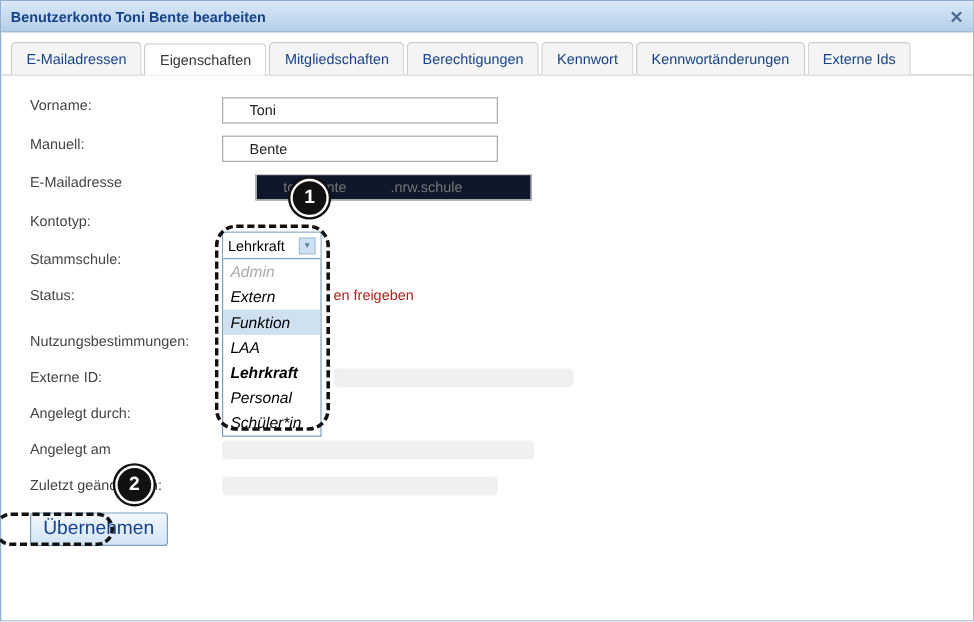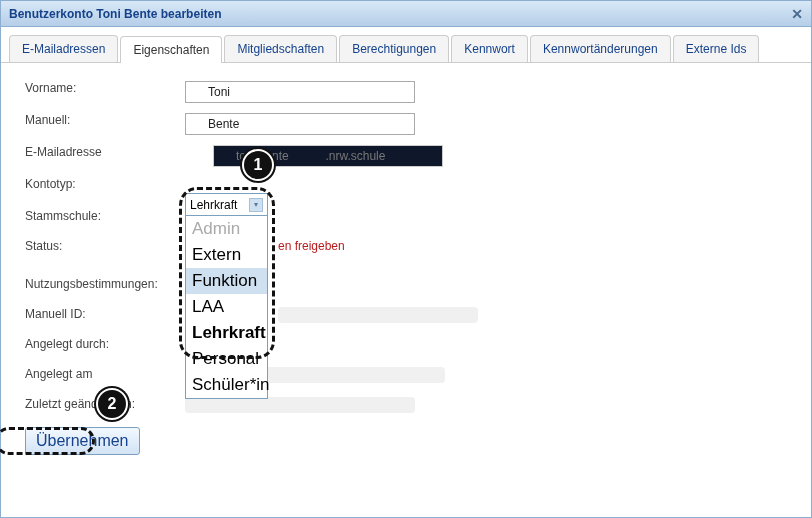--- a/index.html
+++ b/index.html
@@ -38,21 +38,21 @@
     border: 1px solid #7a9fbf; background: #fff; z-index: 5;
   }
   .dropdown .combo-top {
     height: 22px; display: flex; align-items: center; padding: 0 4px; justify-content: space-between;
     border-bottom: 1px solid #7a9fbf; background: #fff;
   }
   .dropdown .combo-top .trigger {
     width: 14px; height: 14px; background: #cfe0f0; border: 1px solid #a7c1da;
     display: flex; align-items: center; justify-content: center; font-size: 8px; color: #5a7ca0;
   }
-  .dropdown .opt { padding: 3px 6px; font-size: 17px; cursor: pointer; }
+  .dropdown .opt { padding: 3px 6px; font-size: 13px; cursor: pointer; font-style: italic; }
   .dropdown .opt.disabled { color: #aaa; }
   .dropdown .opt.hover { background: #cfe0f0; }
   .dropdown .opt.bold { font-weight: bold; }
   .statusval { color: #b91c1c; }
   .btn {
     display: inline-block; padding: 4px 10px;
     background: linear-gradient(to bottom, #f2f8ff, #d3e4f5);
     border: 1px solid #7a9fbf; border-radius: 3px;
     color: #15428b; font-size: 16px; cursor: pointer;
   }
@@ -111,21 +111,21 @@
     <div class="row">
       <div class="label">Status:</div>
       <div style="width:83px"></div>
       <span class="statusval" style="margin-left:10px">en freigeben</span>
     </div>
     <div class="row" style="margin-top:18px">
       <div class="label">Nutzungsbestimmungen:</div>
       <div style="width:83px"></div>
     </div>
     <div class="row">
-      <div class="label">Manuell ID:</div>
+      <div class="label">Externe ID:</div>
       <div style="width:83px"></div>
       <div class="blurfield" style="margin-left:10px;width:200px"></div>
     </div>
     <div class="row">
       <div class="label">Angelegt durch:</div>
       <span>Manuell</span>
     </div>
     <div class="row">
       <div class="label">Angelegt am</div>
       <div class="blurfield" style="width:260px"></div>

